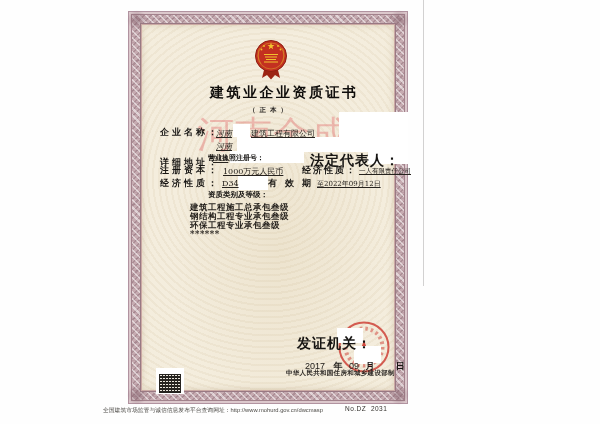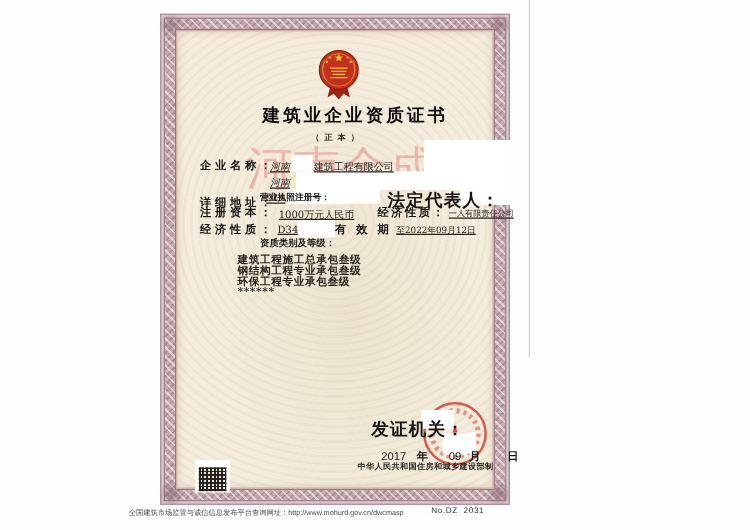--- a/index.html
+++ b/index.html
@@ -151,21 +151,21 @@
   <div class="wo p3"></div>
   <div class="wo p4"></div>
   <div class="wo p5"></div>
   <div class="wo p6"></div>
   <div class="wo s1"></div>
   <div class="wo s2"></div>
 
   <div class="daterow">
     <span class="num">2017</span>
     <span class="unit" style="margin-left:4px">年</span>
-    <span class="num" style="margin-left:12px">09</span>
+    <span class="num" style="margin-left:2px">09</span>
     <span class="unit" style="margin-left:2px">月</span>
     <span class="unit" style="margin-left:17px">日</span>
   </div>
 
   <div class="t madeby" style="left:286px;top:369px">中华人民共和国住房和城乡建设部制</div>
 
   <div class="qr-bg"></div>
   <div class="qr"></div>
 
   <div class="footer-left">全国建筑市场监管与诚信信息发布平台查询网址：http://www.mohurd.gov.cn/dwcmasp</div>

